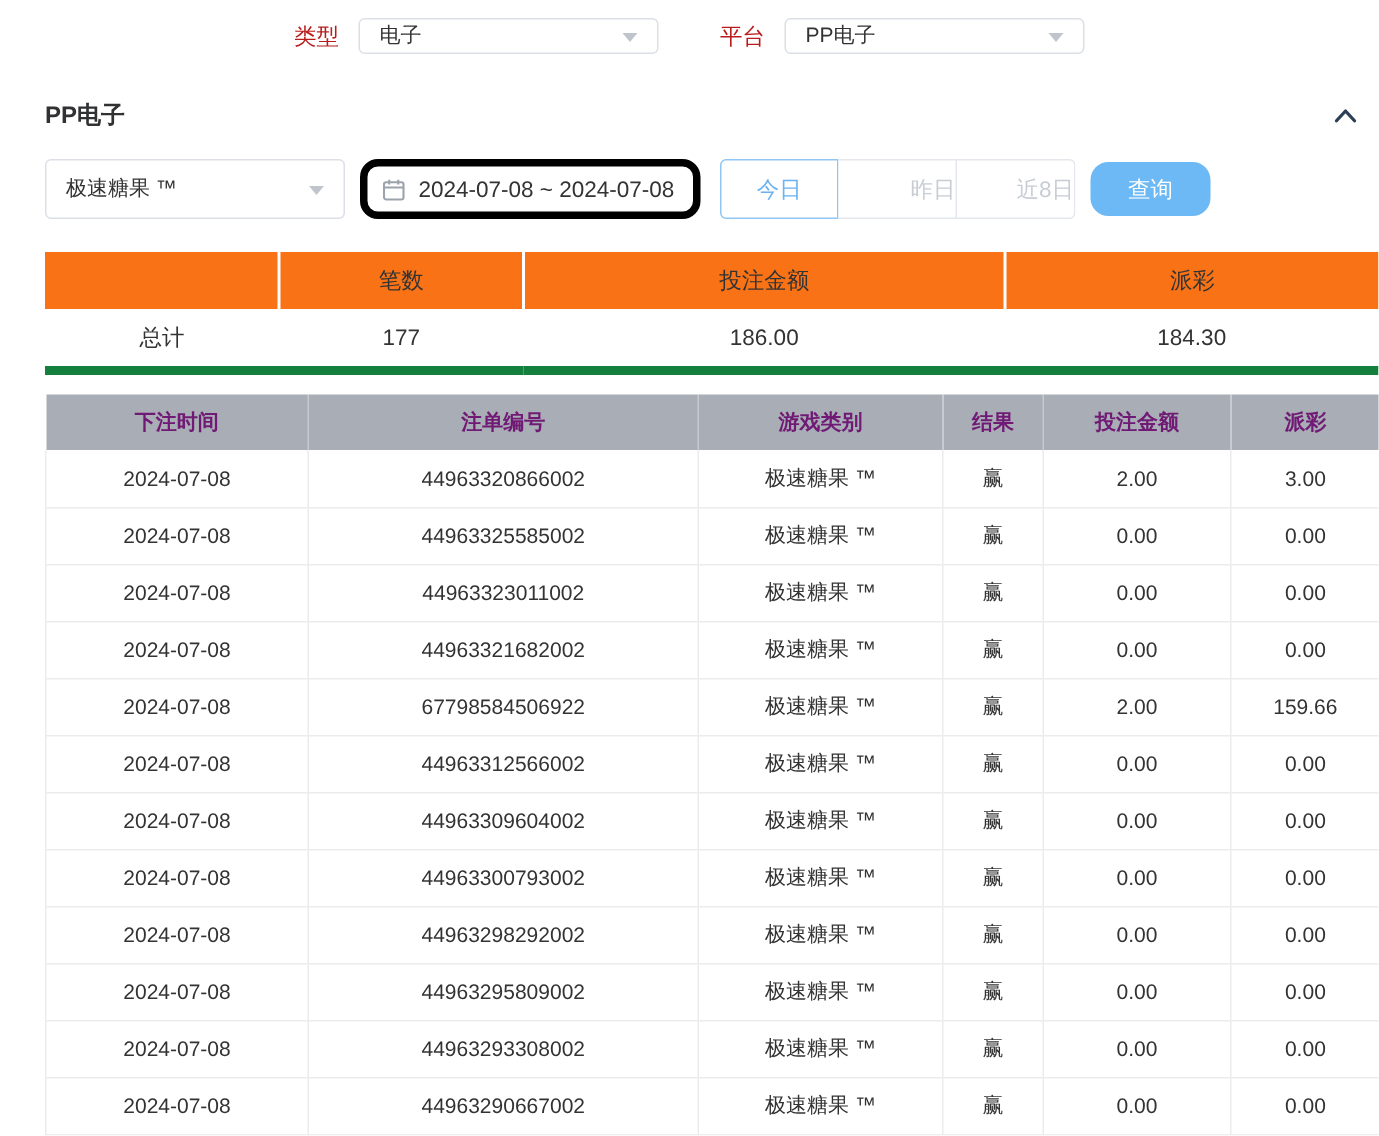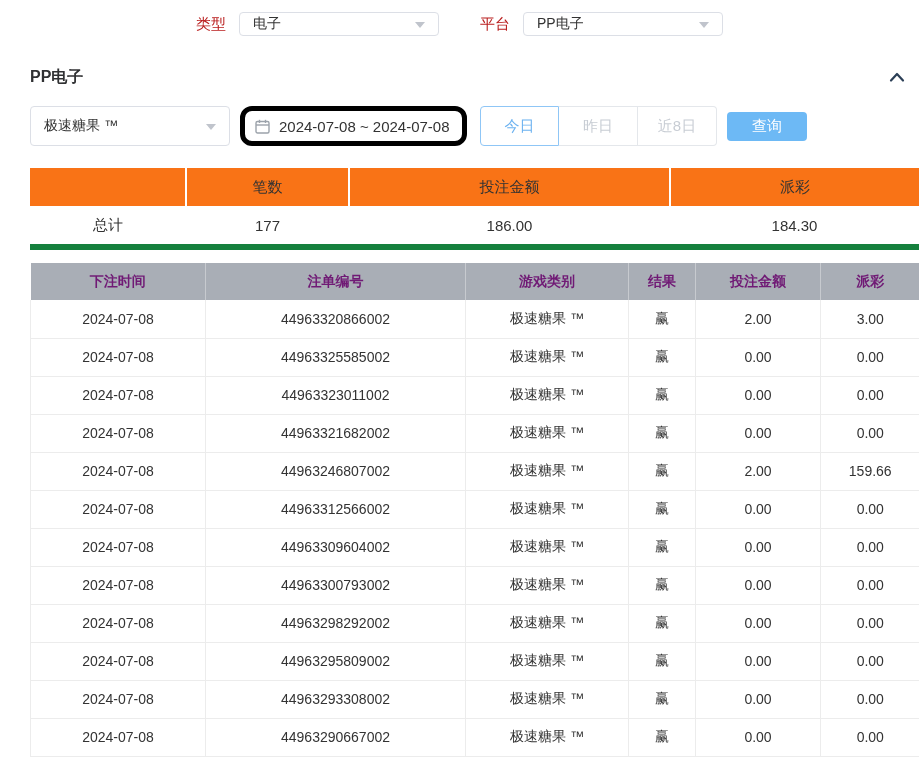--- a/index.html
+++ b/index.html
@@ -66,30 +66,30 @@
   .cal-icon { margin-right: 9px; line-height: 0; }
   .btn-group { display: flex; margin-left: 13px; border-radius: 16px; }
   .btn-group button {
     width: 79px; height: 40px;
     background: #fff;
     border: 1px solid #e4e7eb;
     font-size: 15px; color: #c8cdd4;
     cursor: pointer;
     font-family: inherit;
   }
-  .btn-group button + button { border-left: none; }
+  .btn-group button + button { border-left: none; text-align: right; }
   .btn-group button:first-child { border-radius: 4px 0 0 4px; }
   .btn-group button:last-child { border-radius: 0 4px 4px 0; }
   .btn-group button.active { color: #6cb2f0; border: 1px solid #8fc6f6; }
   .btn-group button.active + button { border-left: none; }
   .search-btn {
     margin-left: 10px;
-    width: 80px; height: 29px;
+    width: 80px; height: 36px;
     background: #6db9f5; color: #fff;
-    border: none; border-radius: 4px;
+    border: none; border-radius: 12px;
     font-size: 15px; cursor: pointer;
     font-family: inherit;
   }
 
   
   table { border-collapse: collapse; }
   .summary-table {
     margin: 22px 0 0 30px;
     width: 889px;
     font-size: 15px;
@@ -261,21 +261,21 @@
       <tr>
         <td>2024-07-08</td>
         <td>44963321682002</td>
         <td>极速糖果 ™</td>
         <td>赢</td>
         <td>0.00</td>
         <td>0.00</td>
       </tr>
       <tr>
         <td>2024-07-08</td>
-        <td>44963246807002</td>
+        <td>67798584506922</td>
         <td>极速糖果 ™</td>
         <td>赢</td>
         <td>2.00</td>
         <td>159.66</td>
       </tr>
       <tr>
         <td>2024-07-08</td>
         <td>44963312566002</td>
         <td>极速糖果 ™</td>
         <td>赢</td>

